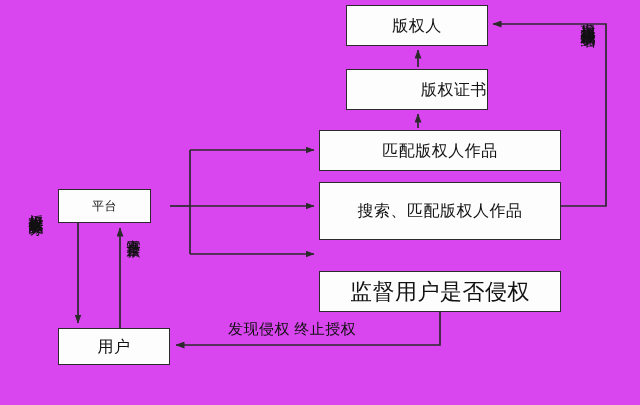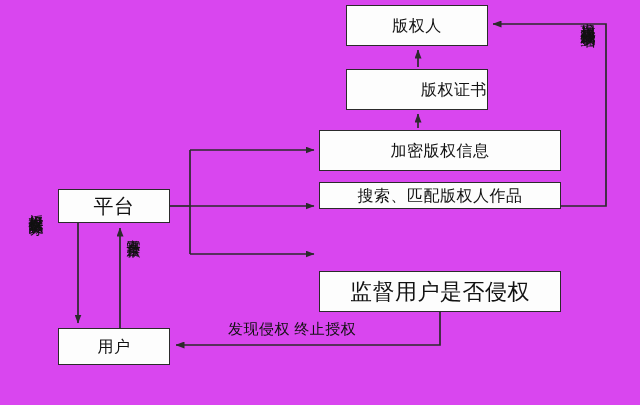--- a/index.html
+++ b/index.html
@@ -43,23 +43,23 @@
   }
   .node .node-label {
     display: block;
     line-height: 1;
     white-space: nowrap;
   }
   
   #node-copyright-holder { left: 346px; top: 5px;   width: 142px; height: 41px; font-size: 16px; }
   #node-copyright-cert   { left: 346px; top: 69px;  width: 142px; height: 41px; font-size: 16px; justify-content: flex-end; }
   #node-encrypt-info     { left: 319px; top: 130px; width: 242px; height: 41px; font-size: 16px; }
-  #node-search-match     { left: 319px; top: 182px; width: 242px; height: 27px; font-size: 16px; }
+  #node-search-match     { left: 319px; top: 182px; width: 242px; height: 58px; font-size: 16px; }
   #node-monitor-user     { left: 319px; top: 235px; width: 242px; height: 41px; font-size: 22px; margin-top: 36px; }
-  #node-platform         { left: 58px;  top: 189px; width: 112px; height: 34px; font-size: 20px; }
+  #node-platform         { left: 58px;  top: 189px; width: 93px; height: 34px; font-size: 12px; }
   #node-user             { left: 58px;  top: 328px; width: 112px; height: 37px; font-size: 16px; }
 
   .edge-label {
     position: absolute;
     color: #111;
     white-space: nowrap;
     line-height: 1;
   }
   .vertical-label {
     writing-mode: vertical-rl;
@@ -136,21 +136,21 @@
 
   <div class="node" id="node-copyright-holder">
     <span class="node-label">版权人</span>
   </div>
 
   <div class="node" id="node-copyright-cert">
     <span class="node-label">版权证书</span>
   </div>
 
   <div class="node" id="node-encrypt-info">
-    <span class="node-label">加密版权信息</span>
+    <span class="node-label">匹配版权人作品</span>
   </div>
 
   <div class="node" id="node-search-match">
     <span class="node-label">搜索、匹配版权人作品</span>
   </div>
 
   <div class="node" id="node-monitor-user">
     <span class="node-label">监督用户是否侵权</span>
   </div>
 

